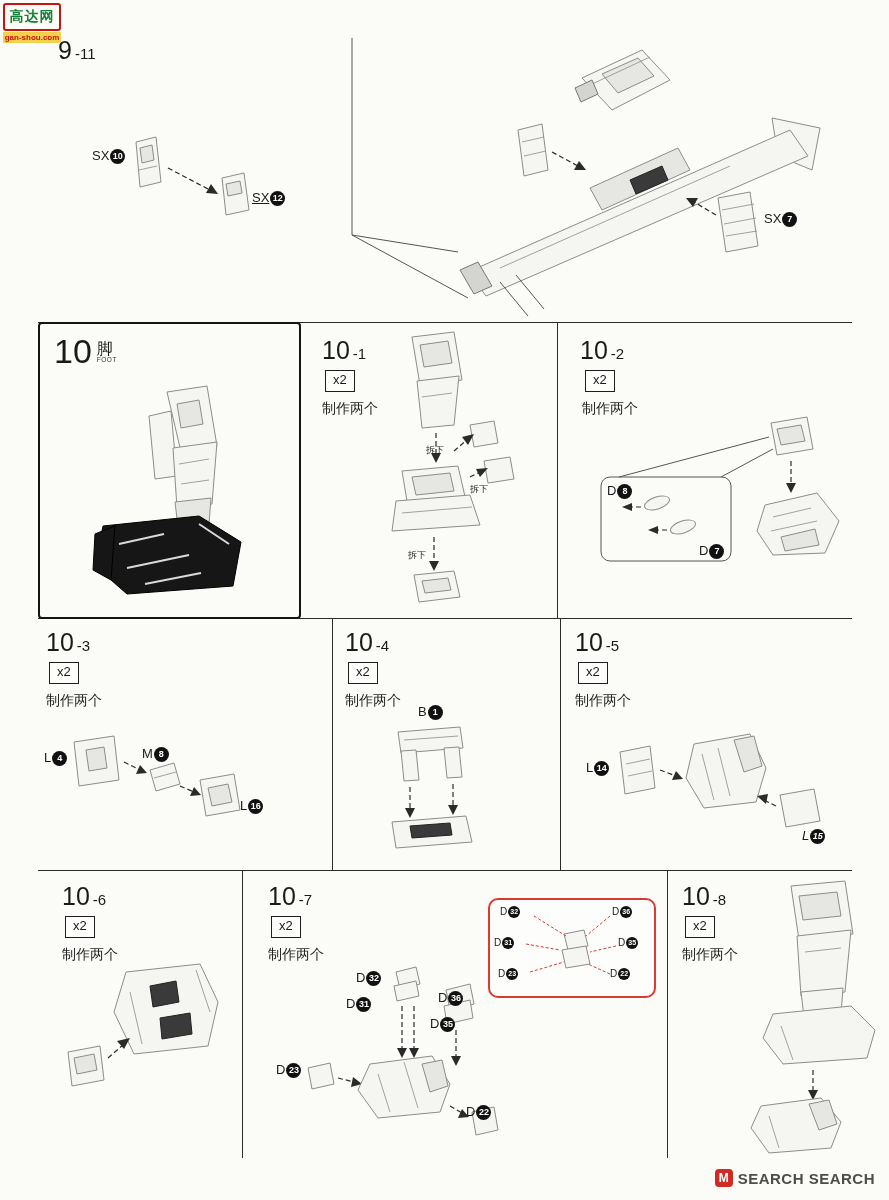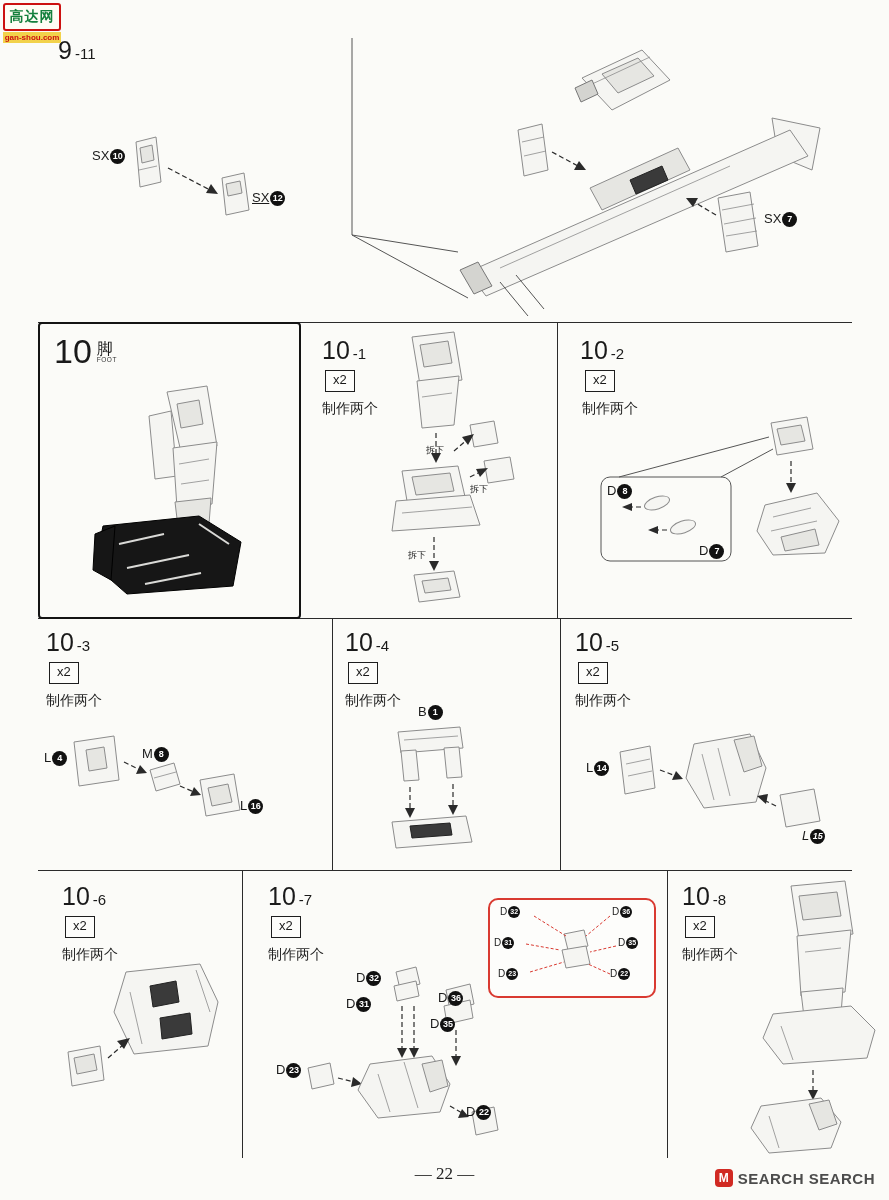--- a/index.html
+++ b/index.html
@@ -394,19 +394,18 @@
       <polygon class="p1" points="104,142 182,134 206,158 198,186 114,192 94,166"></polygon>
       <line class="ln" x1="112" y1="154" x2="124" y2="188"></line>
       <line class="dash" x1="144" y1="198" x2="144" y2="220"></line>
       <polygon class="ah" points="144,228 139,218 149,218"></polygon>
       <polygon class="p1" points="92,234 152,226 172,250 162,276 100,281 82,256"></polygon>
       <line class="ln" x1="100" y1="244" x2="110" y2="276"></line>
       <polygon class="p2" points="140,232 160,228 168,252 150,258"></polygon>
     </svg>
   </div>
 
-  <div class="page-num">— 22 —</div>
   <div class="brand">
     <span class="brand-icon">M</span>
     <span class="brand-text">SEARCH SEARCH</span>
   </div>
 
 </div>
 
 </body></html>

